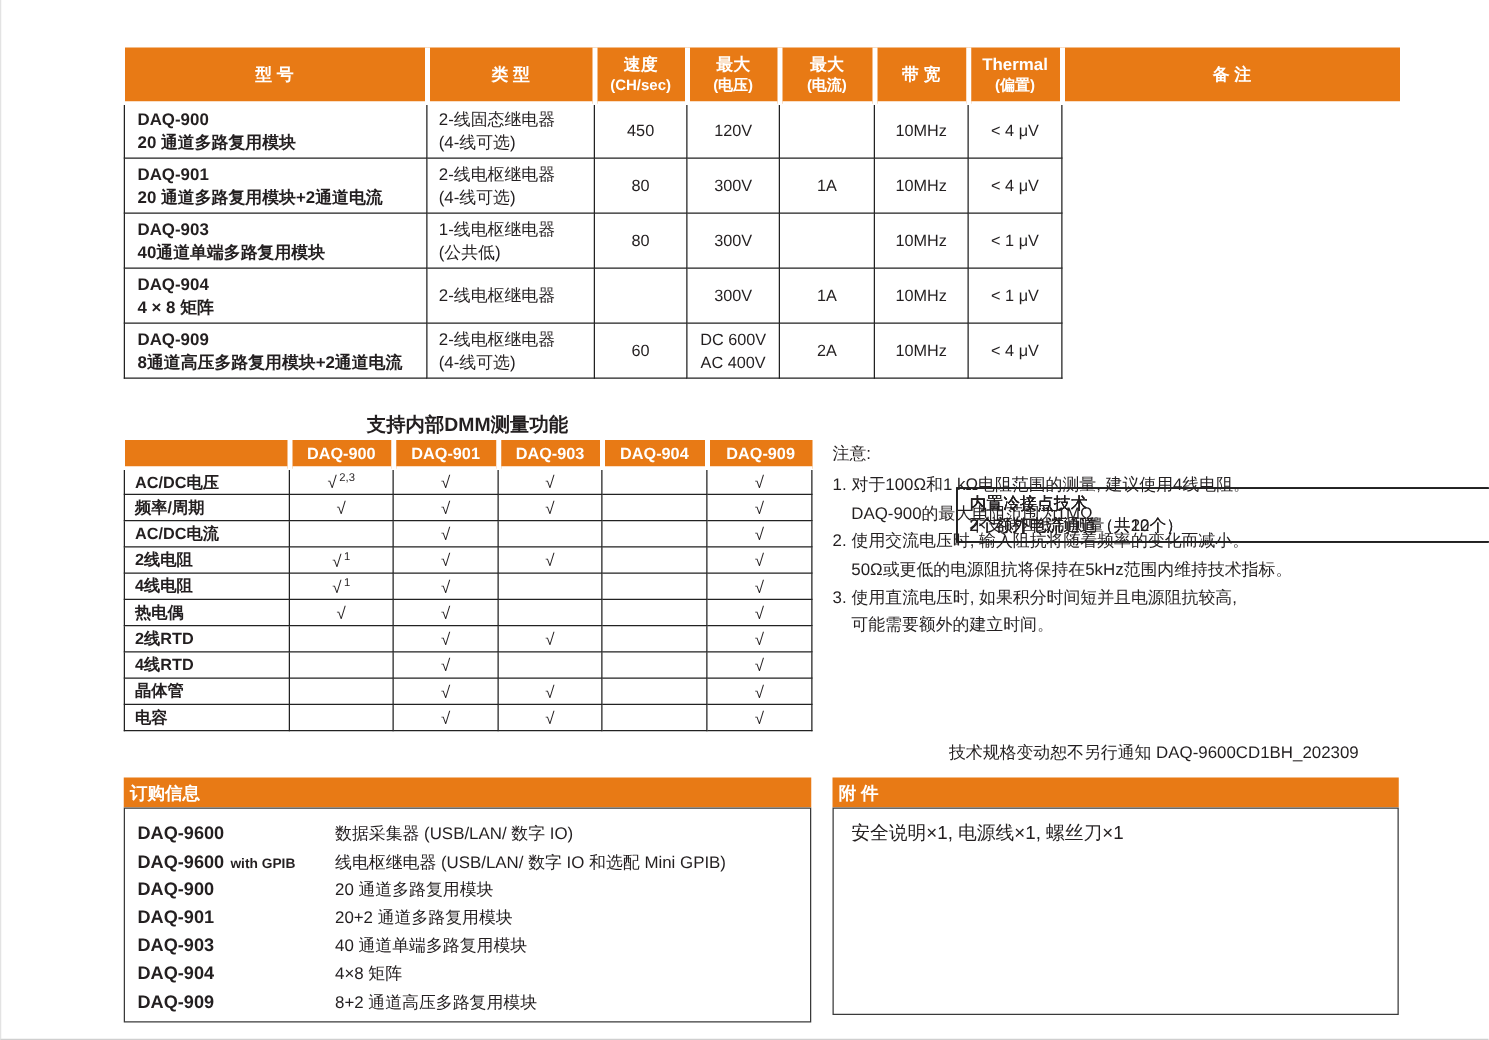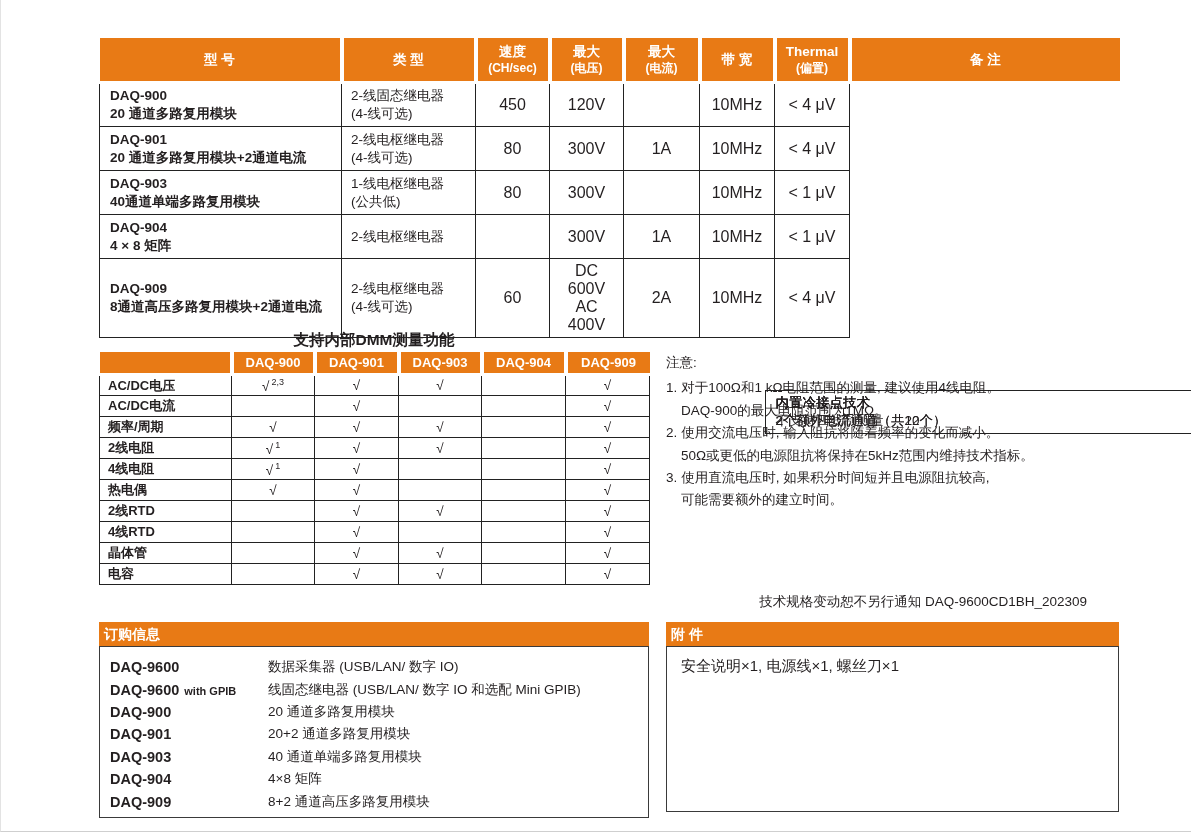--- a/index.html
+++ b/index.html
@@ -27,21 +27,21 @@
   }
   .spec-table th:last-child{border-right:none;}
   .spec-table th .sub{font-size:12px;}
   .spec-table tbody td{
     border:1px solid var(--line);height:44px;font-size:13.5px;
     padding:3px 6px;vertical-align:middle;line-height:18px;box-sizing:border-box;
   }
   .spec-table td.model{padding-left:10px;font-weight:bold;}
   .spec-table td.type{padding-left:9px;}
   .spec-table td.notes{padding-left:10px;}
-  .spec-table td.c{text-align:center;font-size:16px;}
+  .spec-table td.c{text-align:center;font-size:13px;}
   
   .dmm-title{
     position:absolute;left:98px;top:330px;width:550px;text-align:center;
     font-size:15.5px;font-weight:bold;
   }
   .dmm-table{position:absolute;left:98px;top:352px;width:550px;}
   .dmm-table th{
     background:var(--accent);color:#fff;font-weight:bold;font-size:13px;
     border-right:4px solid #fff;border-bottom:3px solid #fff;height:21px;
     padding:0;vertical-align:middle;
@@ -262,32 +262,32 @@
     <tbody>
         <tr>
           <td class="lbl">AC/DC电压</td>
           <td class="chk"><span>√</span><sup>2,3</sup></td>
           <td class="chk"><span>√</span></td>
           <td class="chk"><span>√</span></td>
           <td class="chk"></td>
           <td class="chk"><span>√</span></td>
         </tr>
         <tr>
+          <td class="lbl">频率/周期</td>
+          <td class="chk"><span>√</span></td>
+          <td class="chk"><span>√</span></td>
+          <td class="chk"><span>√</span></td>
+          <td class="chk"></td>
+          <td class="chk"><span>√</span></td>
+        </tr>
+        <tr>
           <td class="lbl">AC/DC电流</td>
           <td class="chk"></td>
           <td class="chk"><span>√</span></td>
           <td class="chk"></td>
-          <td class="chk"></td>
-          <td class="chk"><span>√</span></td>
-        </tr>
-        <tr>
-          <td class="lbl">频率/周期</td>
-          <td class="chk"><span>√</span></td>
-          <td class="chk"><span>√</span></td>
-          <td class="chk"><span>√</span></td>
           <td class="chk"></td>
           <td class="chk"><span>√</span></td>
         </tr>
         <tr>
           <td class="lbl">2线电阻</td>
           <td class="chk"><span>√</span><sup>1</sup></td>
           <td class="chk"><span>√</span></td>
           <td class="chk"><span>√</span></td>
           <td class="chk"></td>
           <td class="chk"><span>√</span></td>
@@ -365,21 +365,21 @@
 
   <div class="info-box ordering-box">
     <div class="box-header">订购信息</div>
     <div class="box-body">
         <div class="order-row">
           <span class="order-model"><span>DAQ-9600</span></span>
           <span class="order-desc">数据采集器 (USB/LAN/ 数字 IO)</span>
         </div>
         <div class="order-row">
           <span class="order-model"><span>DAQ-9600</span><span class="order-suffix">with GPIB</span></span>
-          <span class="order-desc">线固态继电器 (USB/LAN/ 数字 IO 和选配 Mini GPIB)</span>
+          <span class="order-desc">线电枢继电器 (USB/LAN/ 数字 IO 和选配 Mini GPIB)</span>
         </div>
         <div class="order-row">
           <span class="order-model"><span>DAQ-900</span></span>
           <span class="order-desc">20 通道多路复用模块</span>
         </div>
         <div class="order-row">
           <span class="order-model"><span>DAQ-901</span></span>
           <span class="order-desc">20+2 通道多路复用模块</span>
         </div>
         <div class="order-row">

